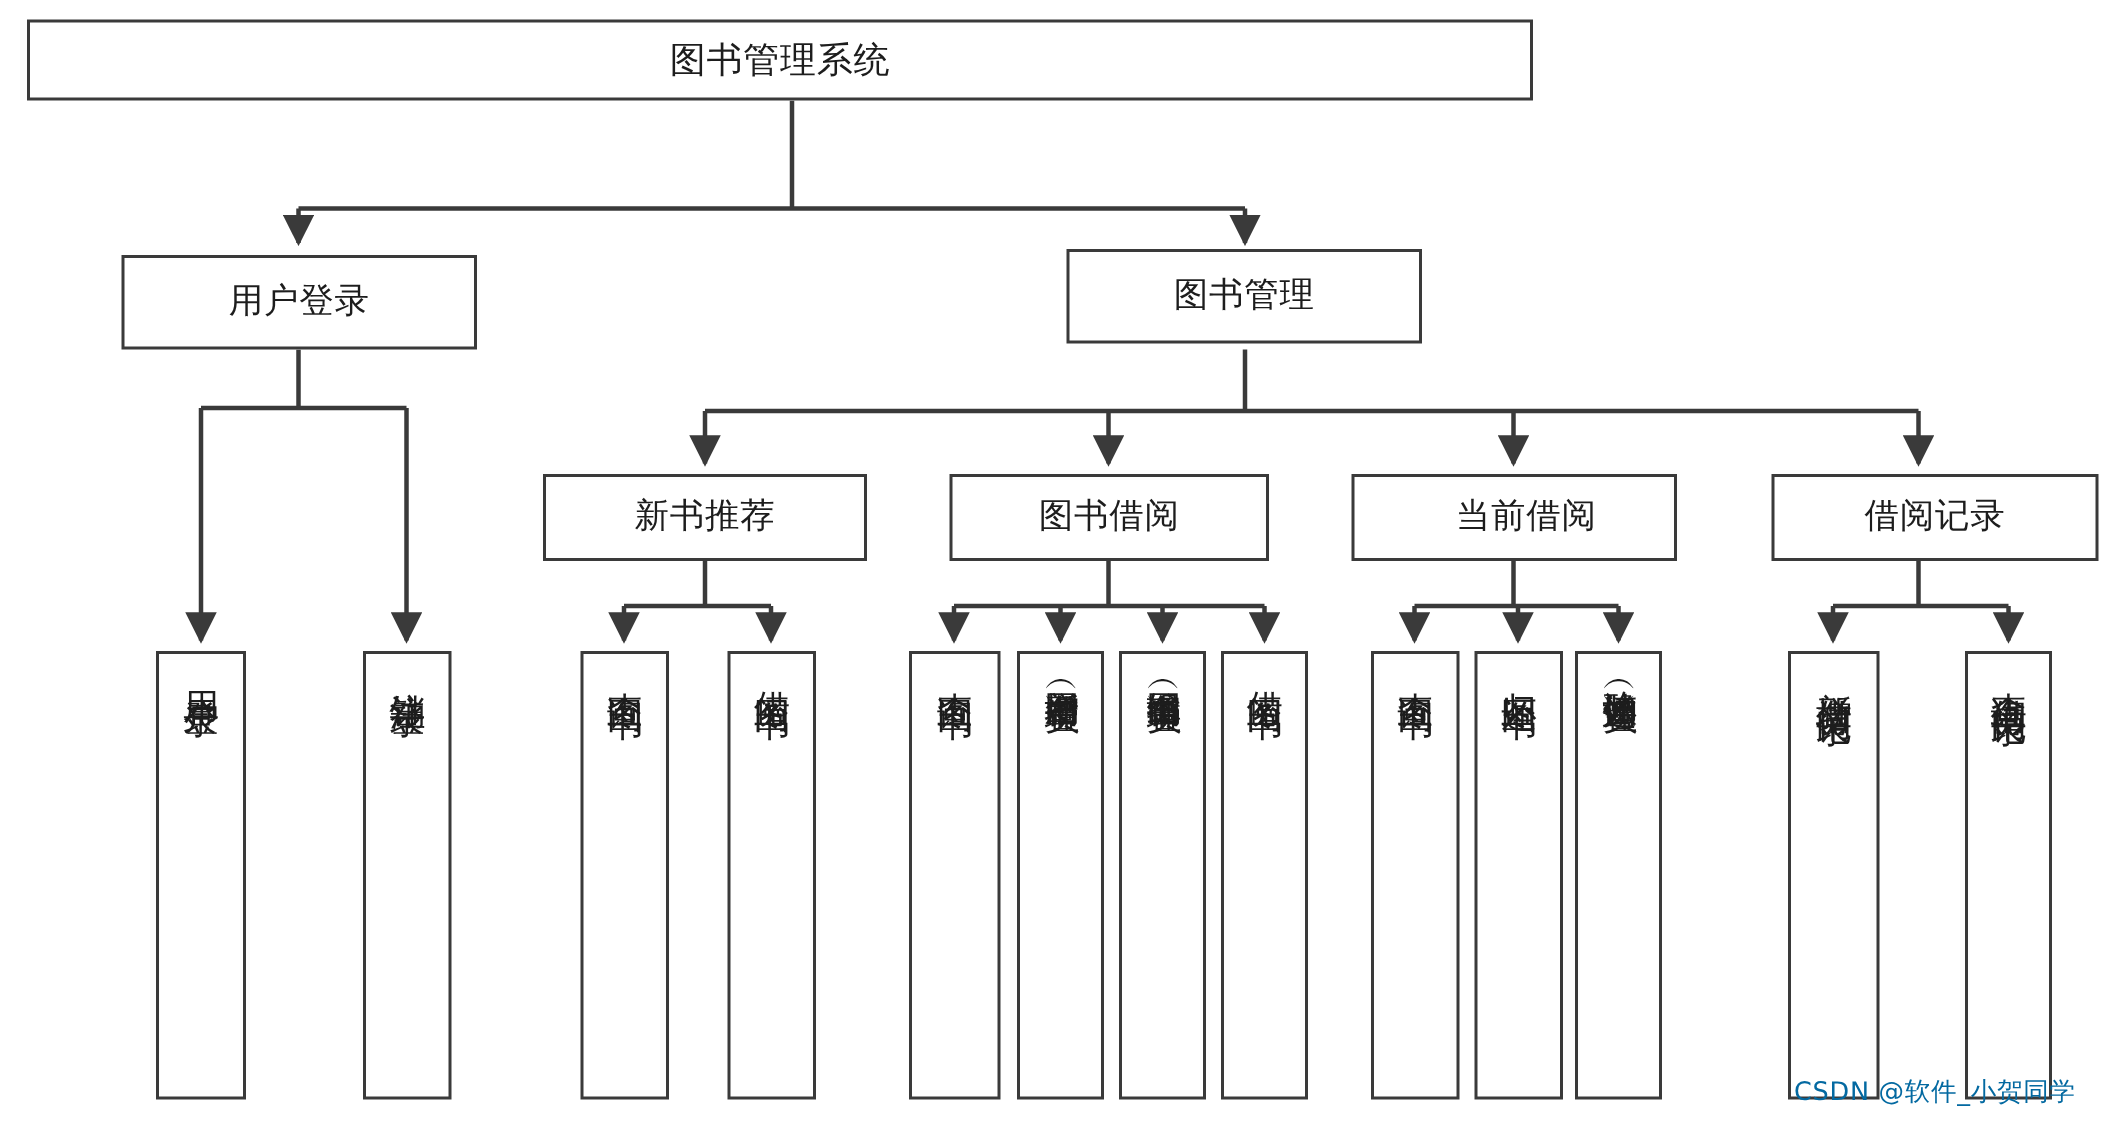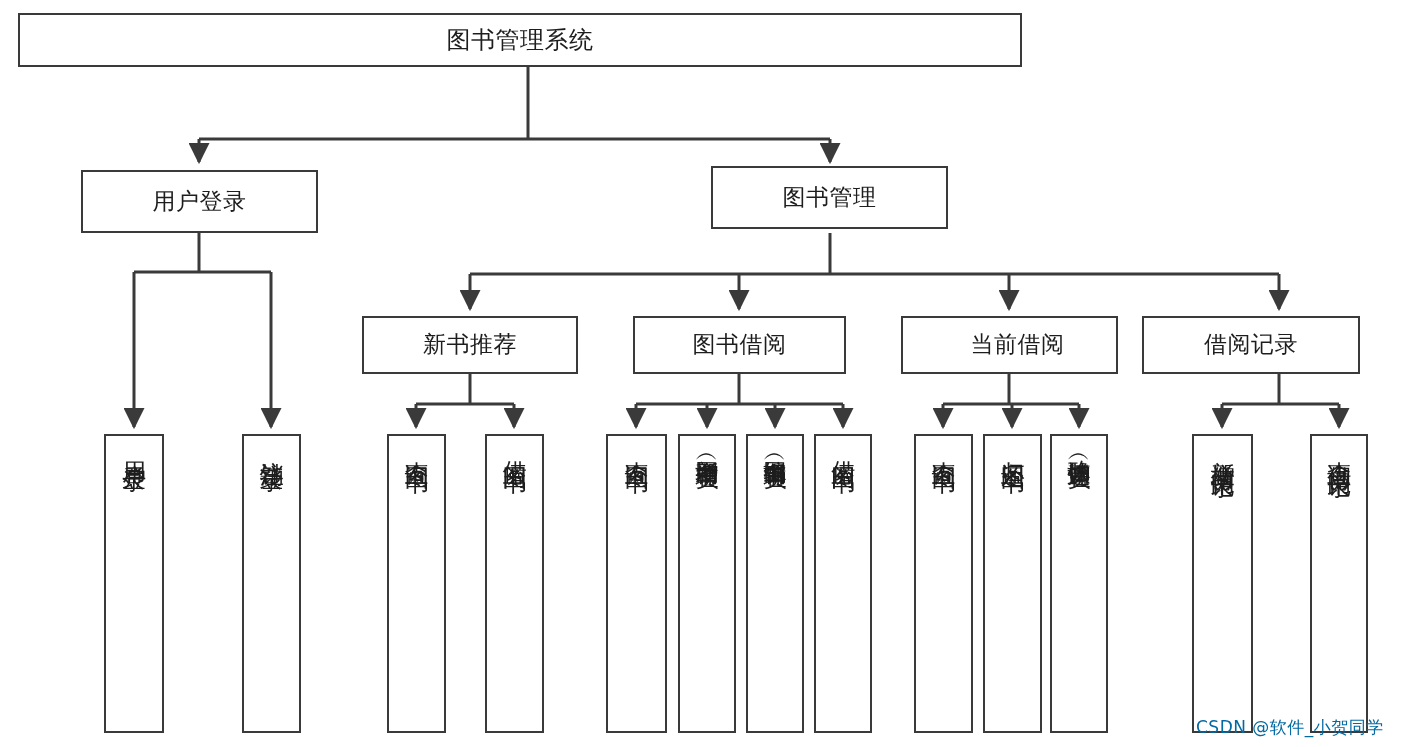--- a/index.html
+++ b/index.html
@@ -144,21 +144,21 @@
 
   <div class="node horizontal" style="left:633px; top:316px; width:213px; height:58px;">
     <span class="node-label">图书借阅</span>
   </div>
   <div class="node horizontal" style="left:362px; top:316px; width:216px; height:58px;">
     <span class="node-label">新书推荐</span>
   </div>
   <div class="node horizontal" style="left:901px; top:316px; width:217px; height:58px;padding-left:16px;">
     <span class="node-label">当前借阅</span>
   </div>
-  <div class="node horizontal" style="left:1142px; top:316px; width:218px; height:58px;">
+  <div class="node horizontal" style="left:1181px; top:316px; width:218px; height:58px;">
     <span class="node-label">借阅记录</span>
   </div>
 
   <div class="node vertical" style="left:104px; top:434px; width:60px; height:299px;">
     <span class="node-label">用户登录</span>
   </div>
   <div class="node vertical" style="left:242px; top:434px; width:59px; height:299px;">
     <span class="node-label">注销登录</span>
   </div>
 

